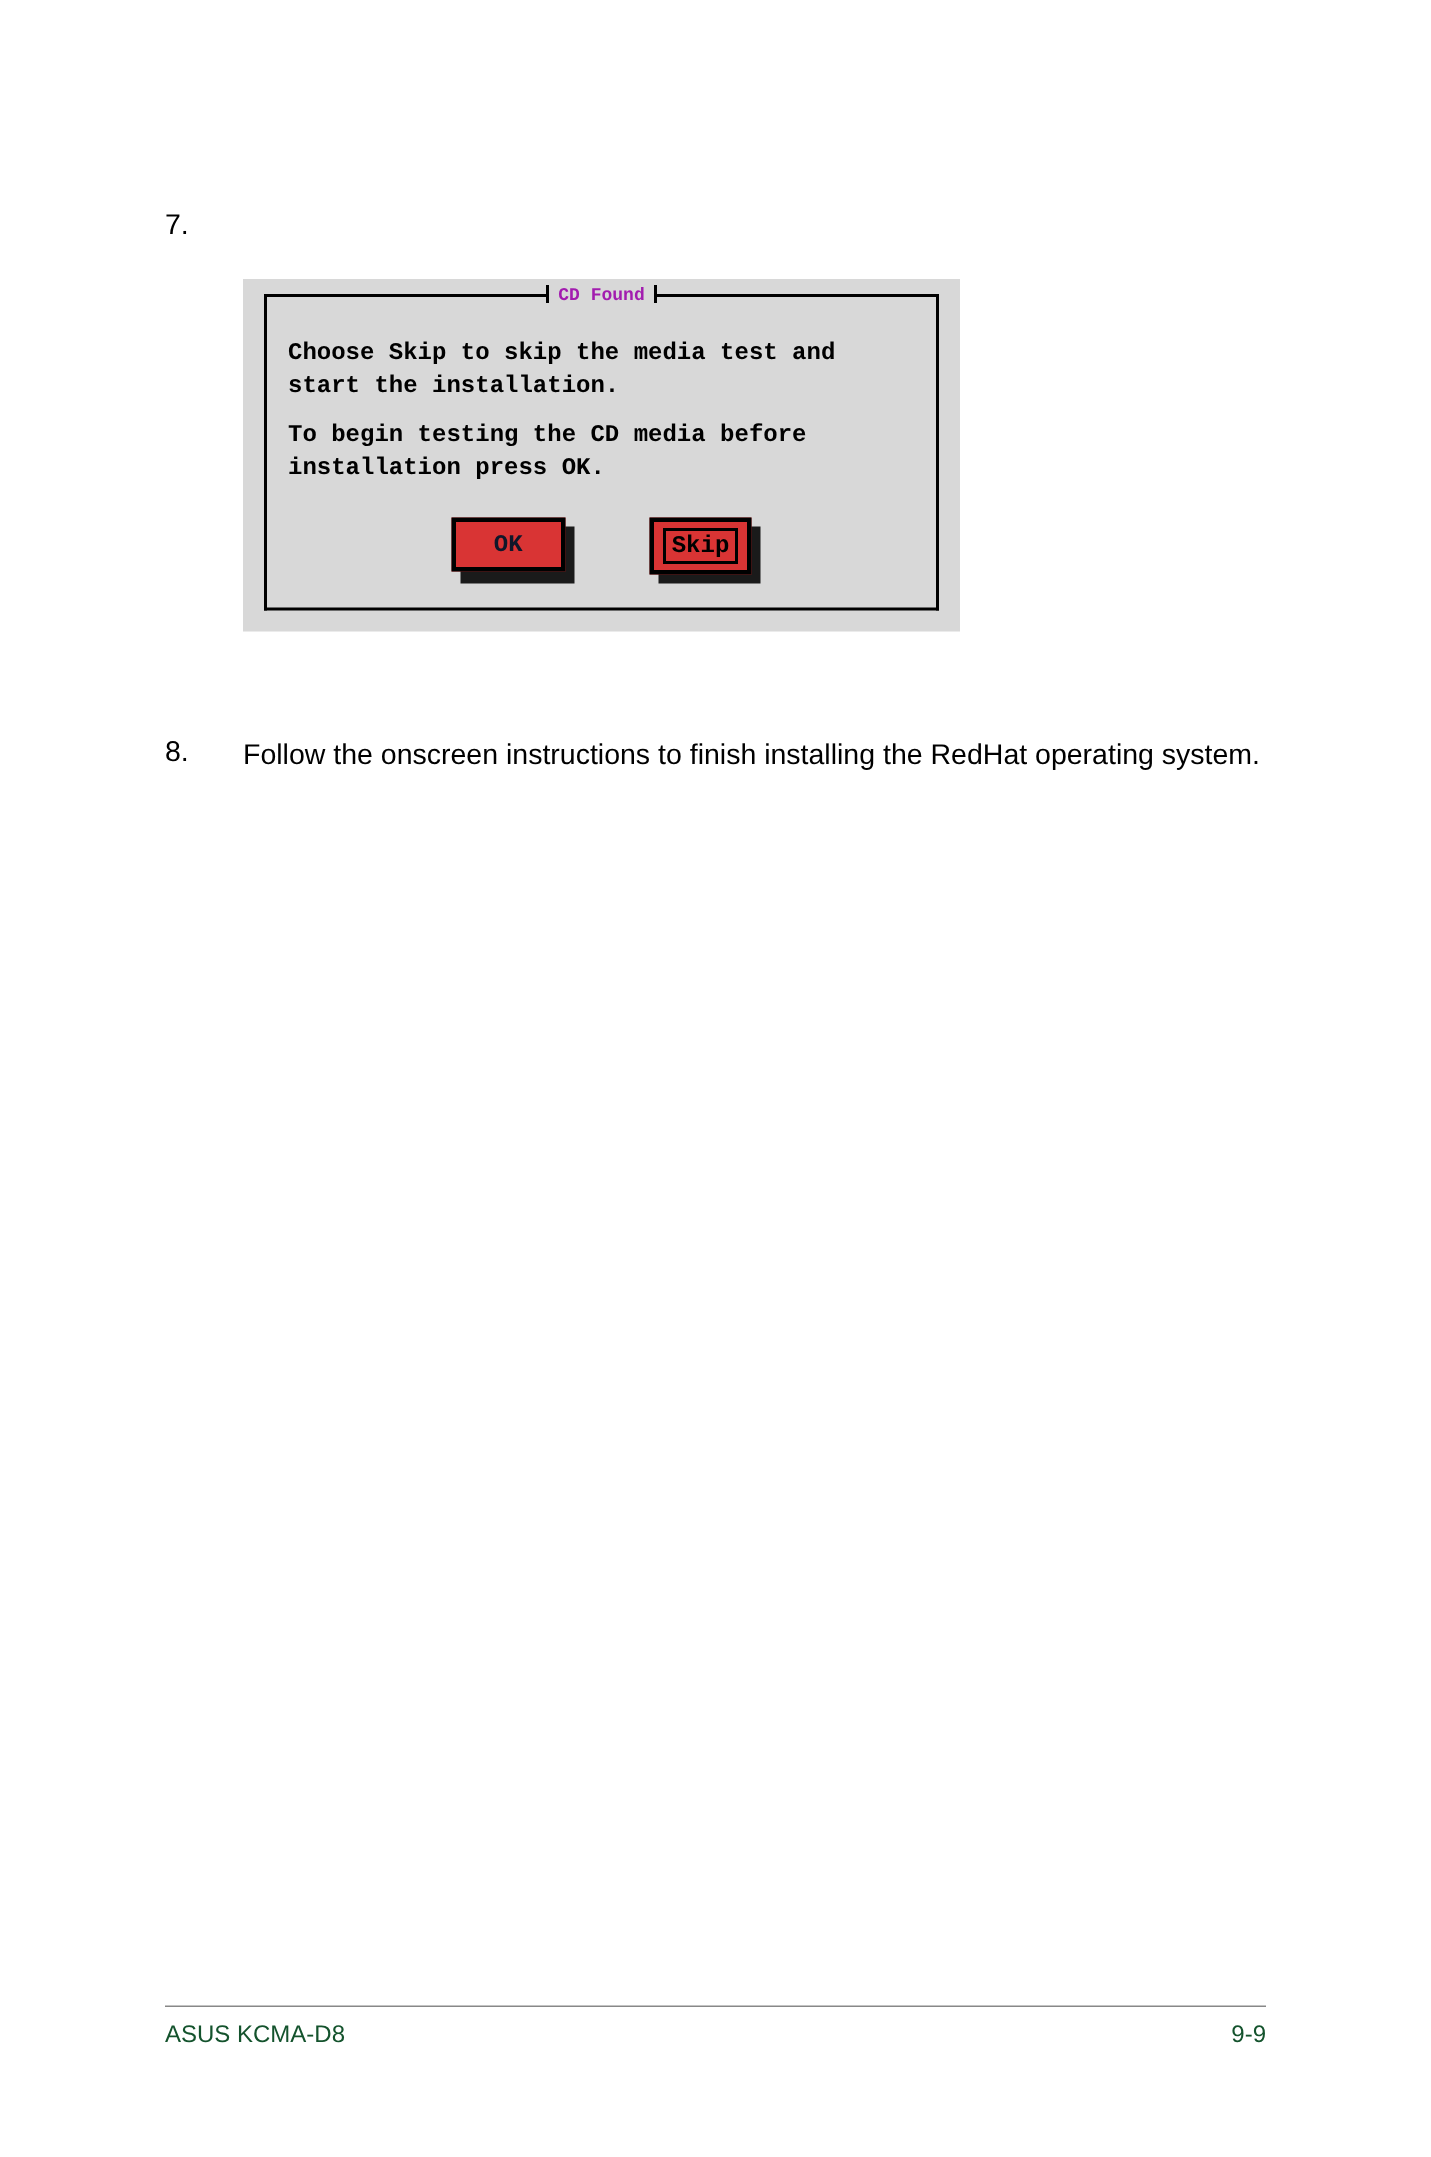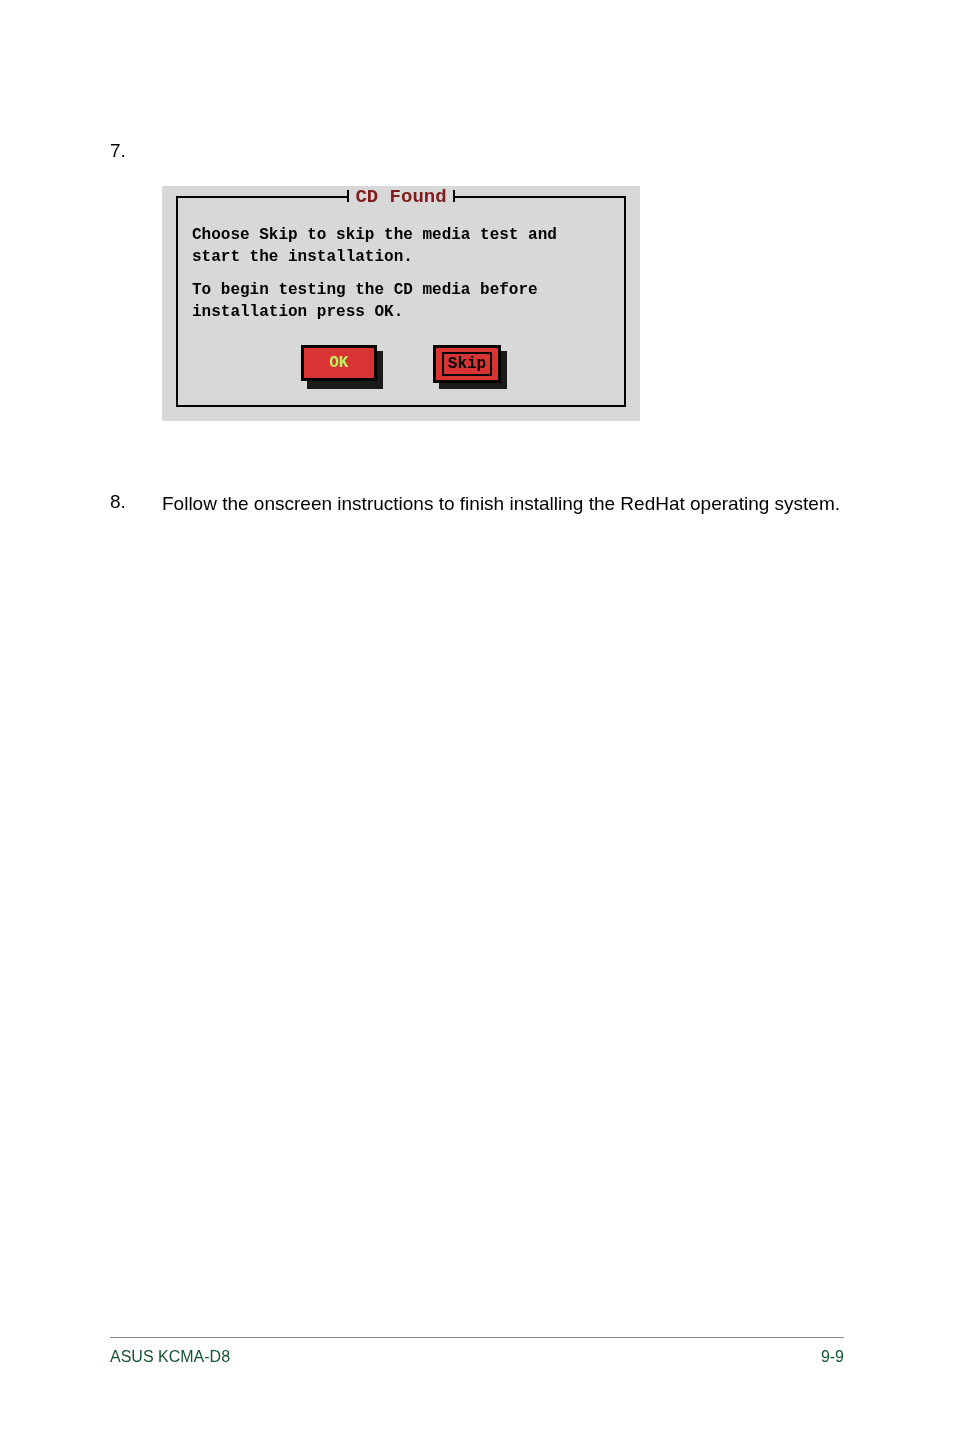--- a/index.html
+++ b/index.html
@@ -54,22 +54,22 @@
       height: 22px;
       position: relative;
     }
     .dialog-hr {
       border-top: 2px solid #000;
       flex: 1;
     }
     .dialog-title {
       font-family: "Courier New", monospace;
       font-weight: bold;
-      color: #7f1d1d;
-      font-size: 19px;
+      color: #a21caf;
+      font-size: 12px;
       padding: 0 6px;
       background: #d8d8d8;
     }
     .dialog-box {
       border-left: 2px solid #000;
       border-right: 2px solid #000;
       border-bottom: 2px solid #000;
       padding: 28px 14px 22px 14px;
       margin-top: -11px;
     }
@@ -102,21 +102,21 @@
       background: #d93434;
       border: 3px solid #000;
       font-family: "Courier New", monospace;
       font-weight: bold;
       font-size: 16px;
       padding: 6px 16px;
       min-width: 38px;
       text-align: center;
     }
     .tui-btn.ok .lbl {
-      color: #bef264;
+      color: #0f172a;
     }
     .tui-btn.skip {
       padding: 4px 6px;
     }
     .tui-btn.skip .inner {
       border: 2px solid #000;
       padding: 1px 4px;
       display: inline-block;
       color: #000;
     }

